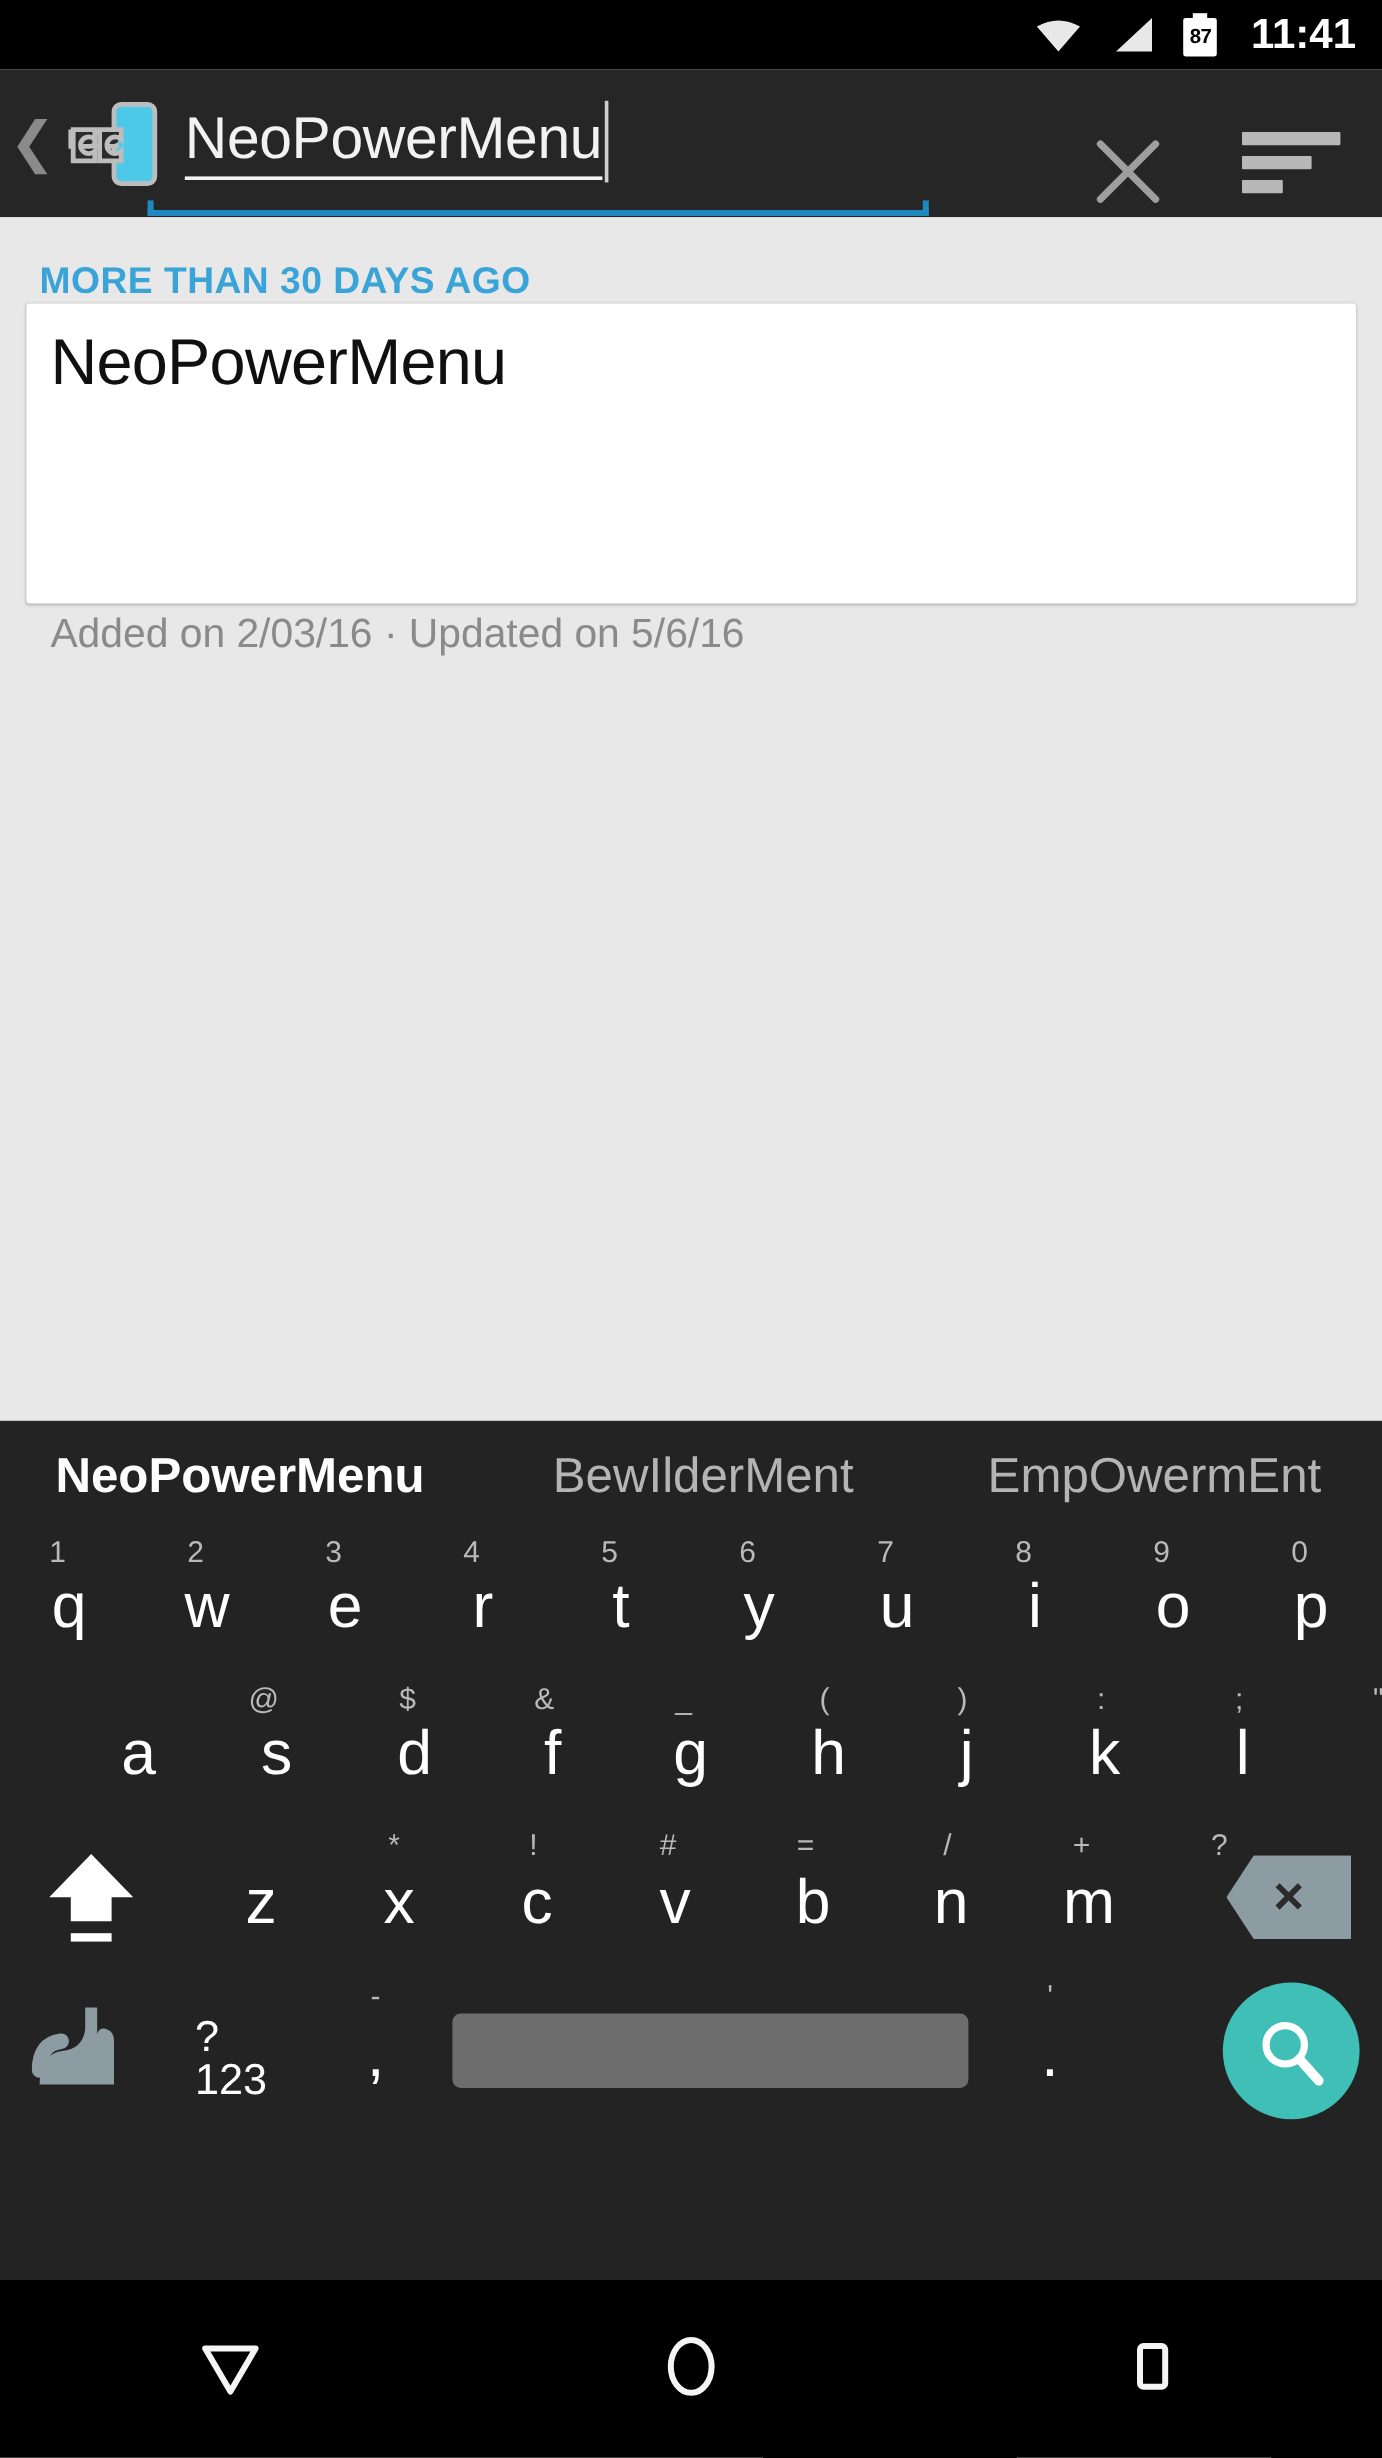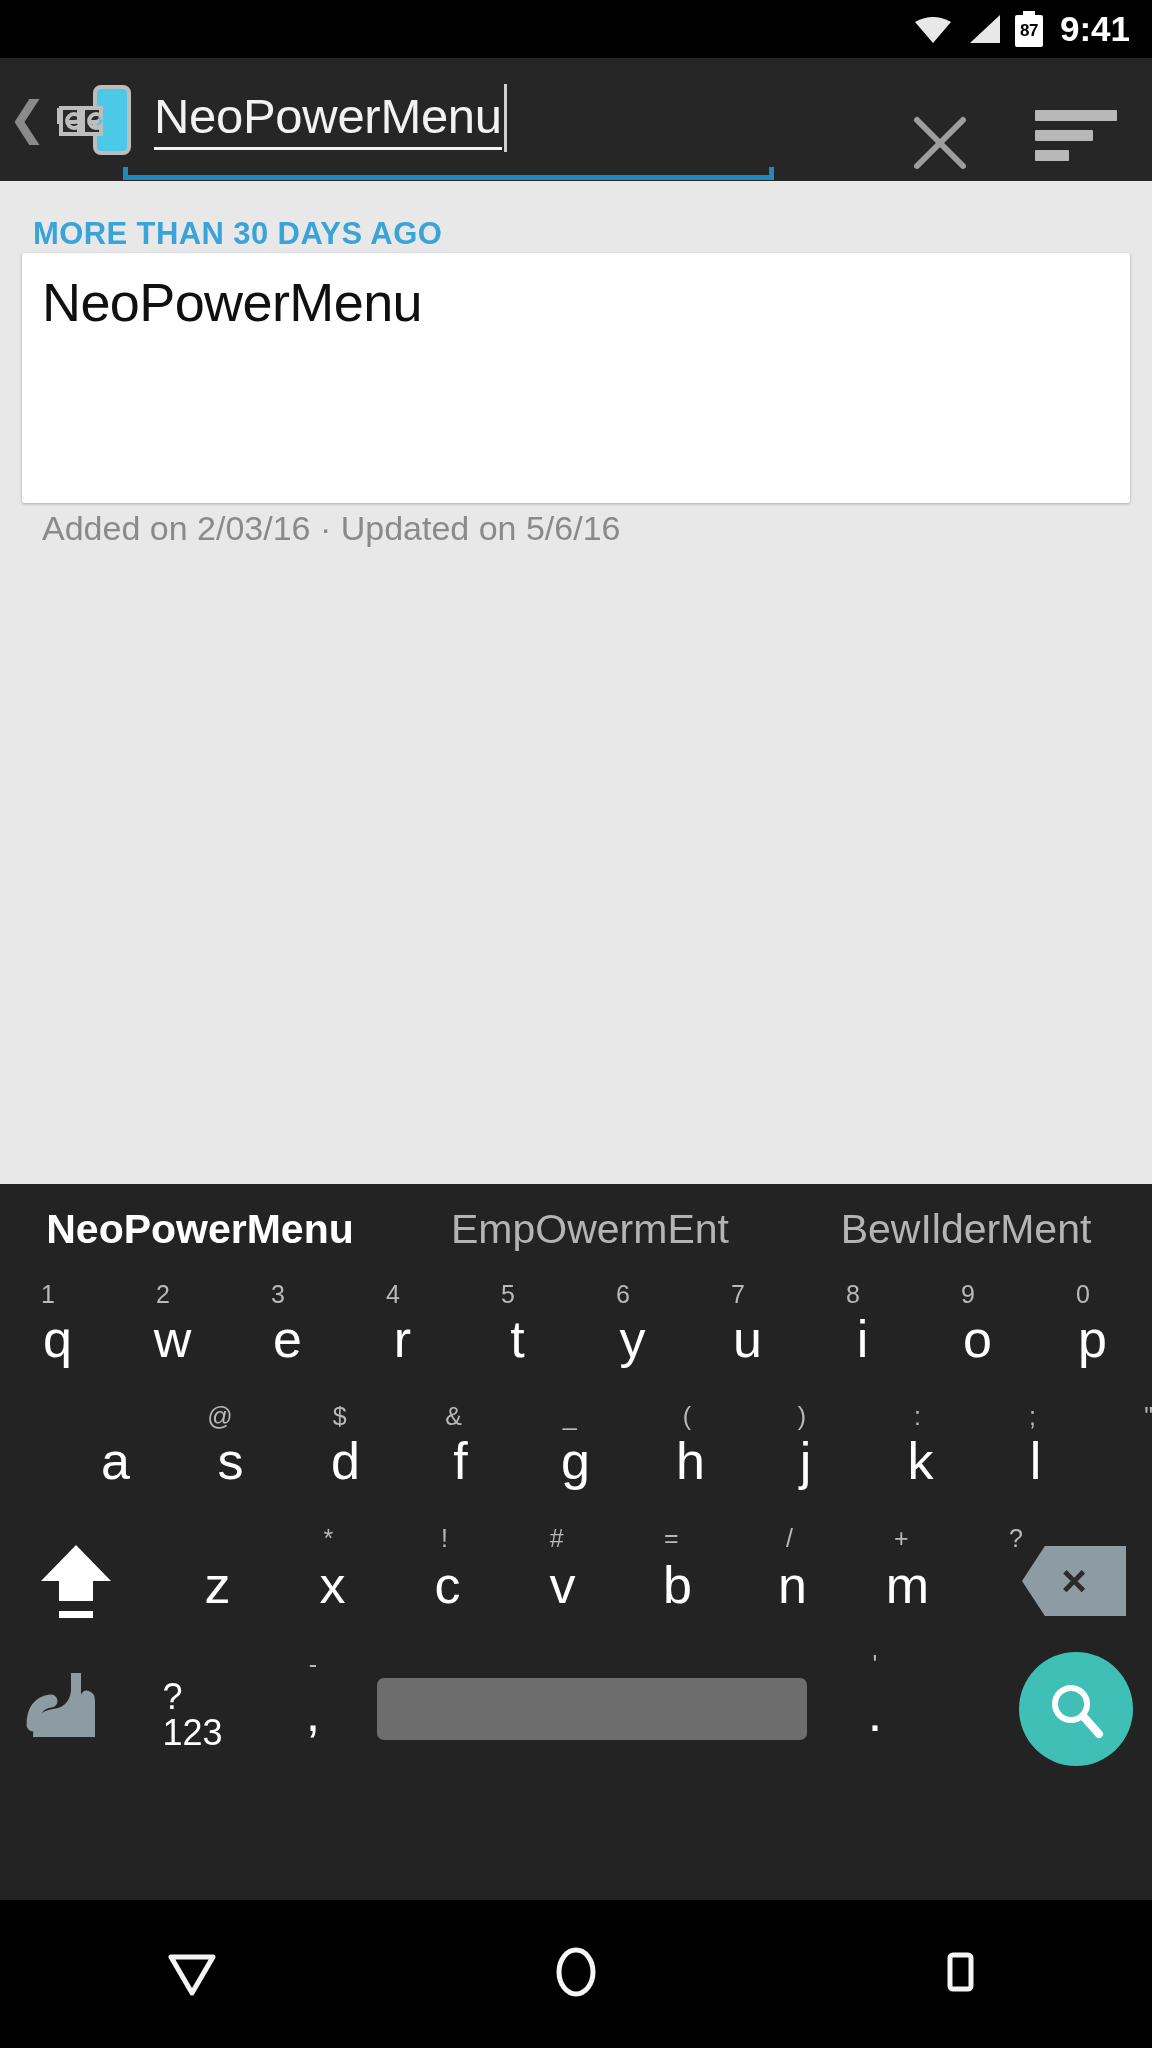--- a/index.html
+++ b/index.html
@@ -8,21 +8,21 @@
     background:#000;
     font-family:"Liberation Sans", sans-serif;
     overflow:hidden;
   }
   #screen { position:relative; width:1152px; height:2048px; background:#e8e8e8; }
 
   
   .statusbar {
     position:absolute; top:0; left:0; width:1152px; height:58px;
     background:#000; display:flex; align-items:center;
-    justify-content:flex-end; padding-right:22px; gap:13px;
+    justify-content:flex-end; padding-right:22px; gap:24px;
   }
   .sb-wifi { width:40px; height:30px; position:relative; }
   .sb-wifi svg { display:block; }
   .sb-signal { width:36px; height:30px; }
   .sb-batt { position:relative; width:28px; height:36px; }
   .sb-batt .cap { position:absolute; top:0; left:8px; width:12px; height:5px; background:#fff; }
   .sb-batt .body { position:absolute; top:4px; left:0; width:28px; height:32px; background:#fff; border-radius:2px; }
   .sb-batt .num {
     position:absolute; top:4px; left:0; width:28px; height:32px;
     display:flex; align-items:center; justify-content:center;
@@ -183,21 +183,21 @@
     <span class="sb-signal">
       <svg width="36" height="30" viewBox="0 0 36 30">
           <path d="M34 1 L34 29 L4 29 Z" fill="#e8e8e8"></path>
         </svg>
     </span>
     <span class="sb-batt">
       <span class="cap"></span>
       <span class="body"></span>
       <span class="num">87</span>
     </span>
-    <span class="sb-time">9:41</span>
+    <span class="sb-time">11:41</span>
   </div>
 
   <div class="appbar">
 
     <div class="ab-up">
       <span class="ab-chevron">❮</span>
       <span class="ab-logo">
         <svg width="86" height="72" viewBox="0 0 86 72">
           <rect x="46" y="3" width="34" height="66" rx="6" fill="#4cc9e8" stroke="#bdbdbd" stroke-width="4"></rect>
           <path d="M10 26 h16 a6 6 0 1 1 0 12 h-16 z" fill="#2b2b2b" stroke="#bdbdbd" stroke-width="4"></path>
@@ -234,22 +234,22 @@
     <div class="card">
       <div class="card-title">NeoPowerMenu</div>
       <div class="card-meta">Added on 2/03/16 · Updated on 5/6/16</div>
     </div>
   </div>
 
   <div class="keyboard">
 
     <div class="suggestions">
       <span class="sugg sugg-0">NeoPowerMenu</span>
+      <span class="sugg sugg-2">BewIlderMent</span>
       <span class="sugg sugg-1">EmpOwermEnt</span>
-      <span class="sugg sugg-2">BewIlderMent</span>
     </div>
 
     <div class="krow r1">
       <div class="key r1k" style="left:0px;width:115px">
           <span class="sec">1</span>
           <span class="main">q</span>
         </div>
       <div class="key r1k" style="left:115px;width:115px">
           <span class="sec">2</span>
           <span class="main">w</span>

